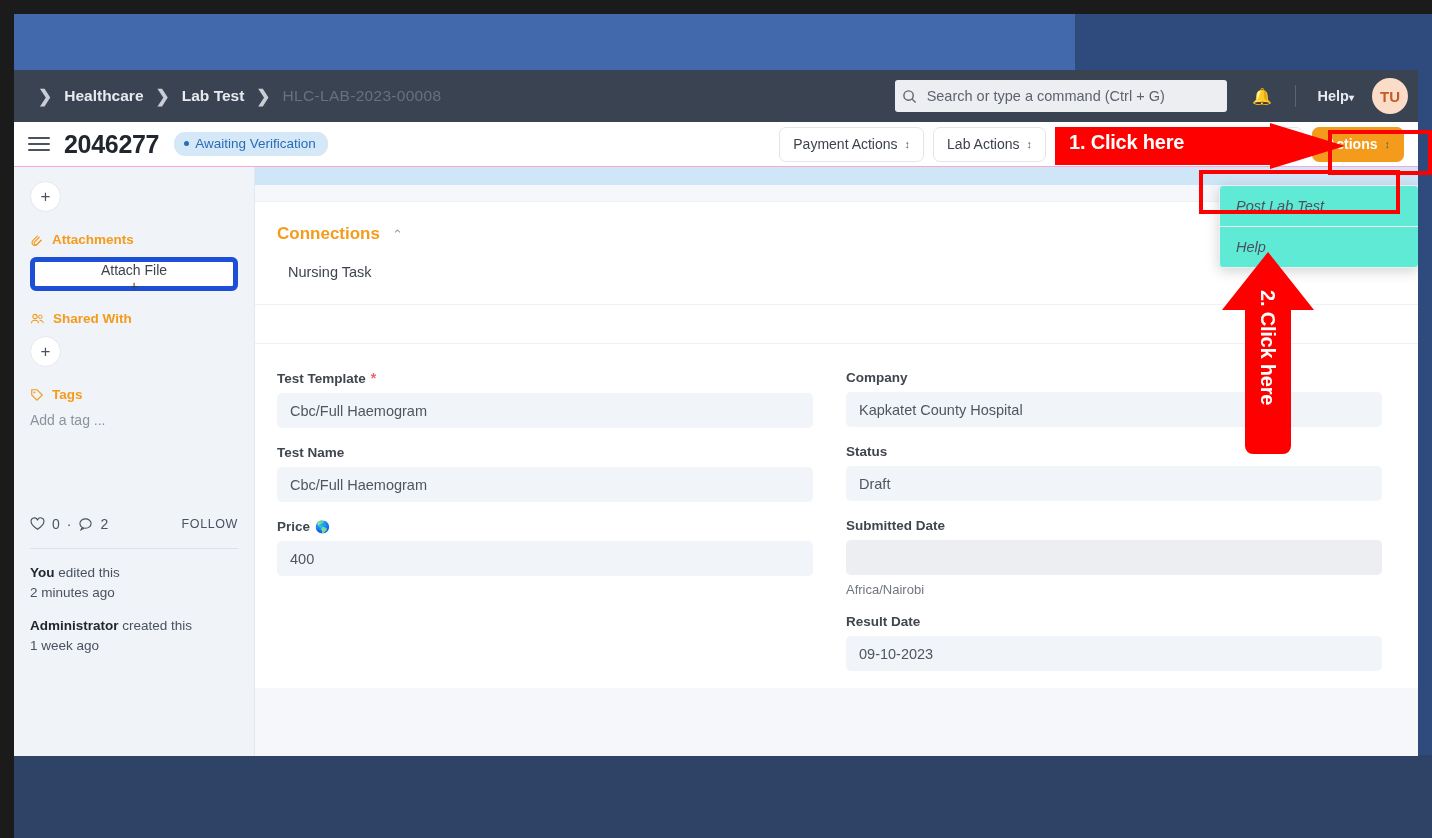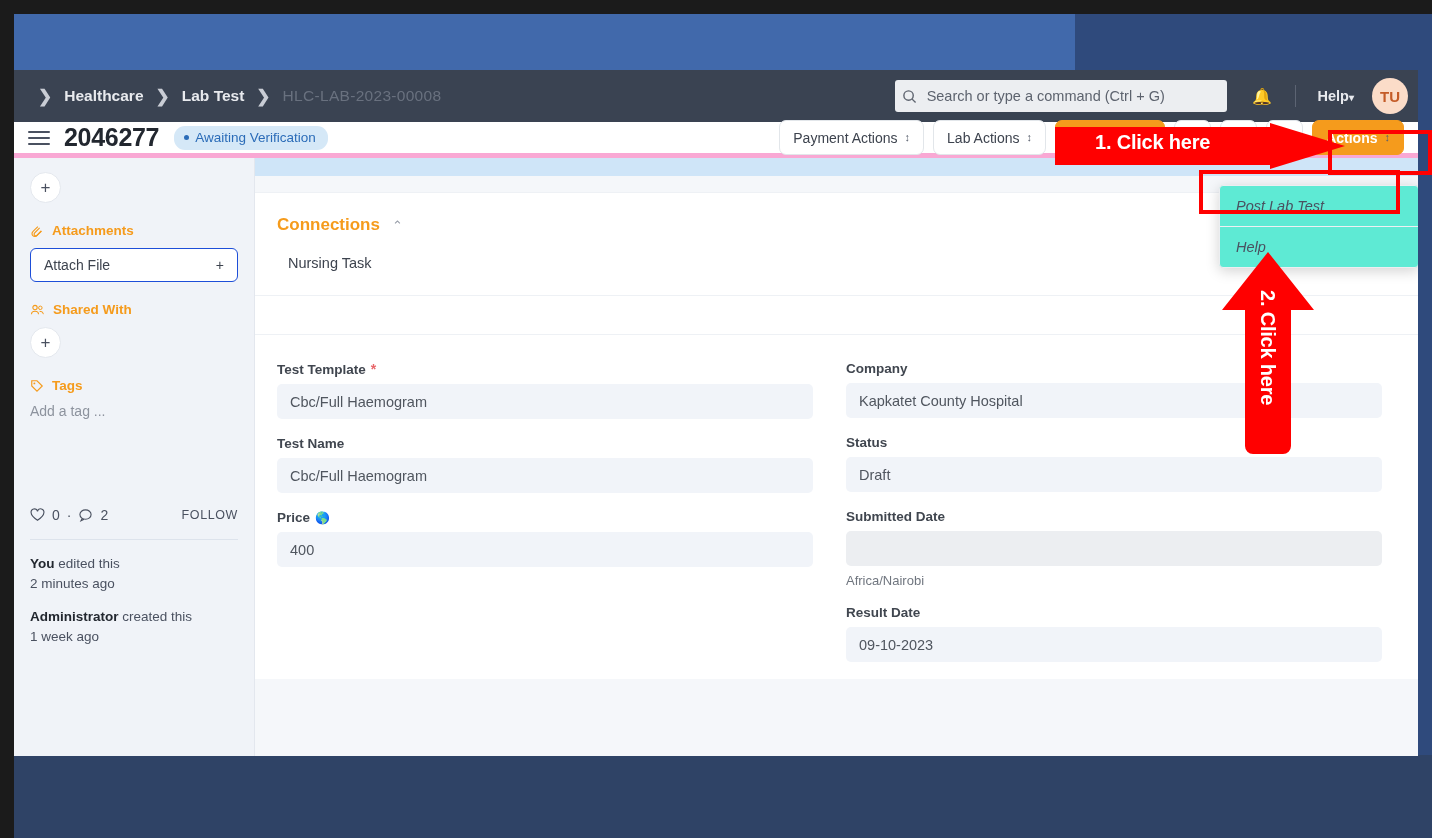--- a/index.html
+++ b/index.html
@@ -51,22 +51,22 @@
   .vdiv { width:1px; height:22px; background:#5c6473; }
   .helpbtn { color:#e8eaee; font-size:14.5px; font-weight:bold; margin:0 18px 0 22px; white-space:nowrap; }
   .helpbtn .caret { font-size:10px; }
   .avatar {
     width:36px; height:36px; border-radius:50%; background:#fbdcc8; color:#c45b27;
     display:flex; align-items:center; justify-content:center; font-size:15px; font-weight:bold;
   }
 
   
   #toolbar {
-    height:36px; background:#fff; display:flex; align-items:center;
-    padding:0 14px 0 14px; border-bottom:5px solid #f9a8d4; position:relative;
+    height:45px; background:#fff; display:flex; align-items:center;
+    padding:0 14px 0 14px; border-bottom:1px solid #f9a8d4; position:relative;
   }
   .hamburger { display:flex; flex-direction:column; gap:4px; width:22px; margin-right:14px; }
   .hamburger i { height:2px; background:#4a5160; display:block; border-radius:1px; }
   #doc-title { font-size:25px; font-weight:bold; color:#22272f; letter-spacing:-.3px; }
   .status-pill {
     margin-left:15px; background:#d5e8f7; color:#2b6cb8; font-size:13.5px;
     border-radius:11px; padding:4px 12px 5px 10px; display:flex; align-items:center; gap:6px;
   }
   .status-pill .dot { width:5px; height:5px; border-radius:50%; background:#2b6cb8; display:block; }
 
@@ -104,23 +104,23 @@
   .round-plus {
     width:31px; height:31px; border-radius:50%; background:#fff; border:1px solid #e4e8ee;
     display:flex; align-items:center; justify-content:center; color:#4a5160; font-size:17px;
   }
   .side-head {
     display:flex; align-items:center; gap:8px; color:#f59b1c; font-weight:bold;
     font-size:13.5px; margin:20px 0 10px 0;
   }
   .side-head svg { flex:none; }
   .attach-file {
-    background:#fff; border:1px solid #1d4ed8; border-radius:6px; height:34px;
+    background:#fff; border:5px solid #1d4ed8; border-radius:6px; height:34px;
     display:flex; align-items:center; justify-content:space-between;
-    padding:0 13px; font-size:14px; color:#3d434e;
+    padding:0 13px; font-size:14px; color:#3d434e;flex-direction:column;
   }
   .add-tag { font-size:14px; color:#8d939e; margin-top:3px; }
   .counts-row {
     display:flex; align-items:center; gap:7px; margin-top:88px; font-size:14px; color:#4a5160;
   }
   .counts-row .follow { margin-left:auto; font-size:12.5px; letter-spacing:.6px; color:#4a5160; font-weight:500; }
   .hrule { height:1px; background:#dde3ec; margin:16px 0 14px 0; }
   .act { font-size:13.5px; color:#4a5160; line-height:1.45; margin-bottom:14px; }
   .act b { color:#22272f; }
 
@@ -153,21 +153,21 @@
     height:35px; background:#f1f4f9; border-radius:5px; display:flex; align-items:center;
     padding:9px 13px; font-size:14.5px; color:#50565f;
   }
   .fctrl.empty { background:#eceef1; }
   .fhint { font-size:13px; color:#70767f; margin-top:7px; }
 
   
   .anno { position:absolute; z-index:60; pointer-events:none; }
   #anno-arrow-h { left:1055px; top:123px; width:290px; height:46px; }
   #anno-arrow-h .lbl {
-    position:absolute; left:40px; top:8px; color:#fff; font-size:20px; font-weight:bold;
+    position:absolute; left:14px; top:8px; color:#fff; font-size:20px; font-weight:bold;
     white-space:nowrap; letter-spacing:-.2px;
   }
   #anno-arrow-v { left:1222px; top:252px; width:92px; height:202px; }
   #anno-arrow-v .lbl {
     position:absolute; color:#fff; font-size:20px; font-weight:bold; white-space:nowrap;
     transform: rotate(90deg); transform-origin: left top;
     left:57px; top:38px; letter-spacing:-.2px;
   }
   .redbox { position:absolute; border:4px solid #ff0000; z-index:61; pointer-events:none; }
   #redbox-actions { left:1328px; top:130px; width:104px; height:45px; }

